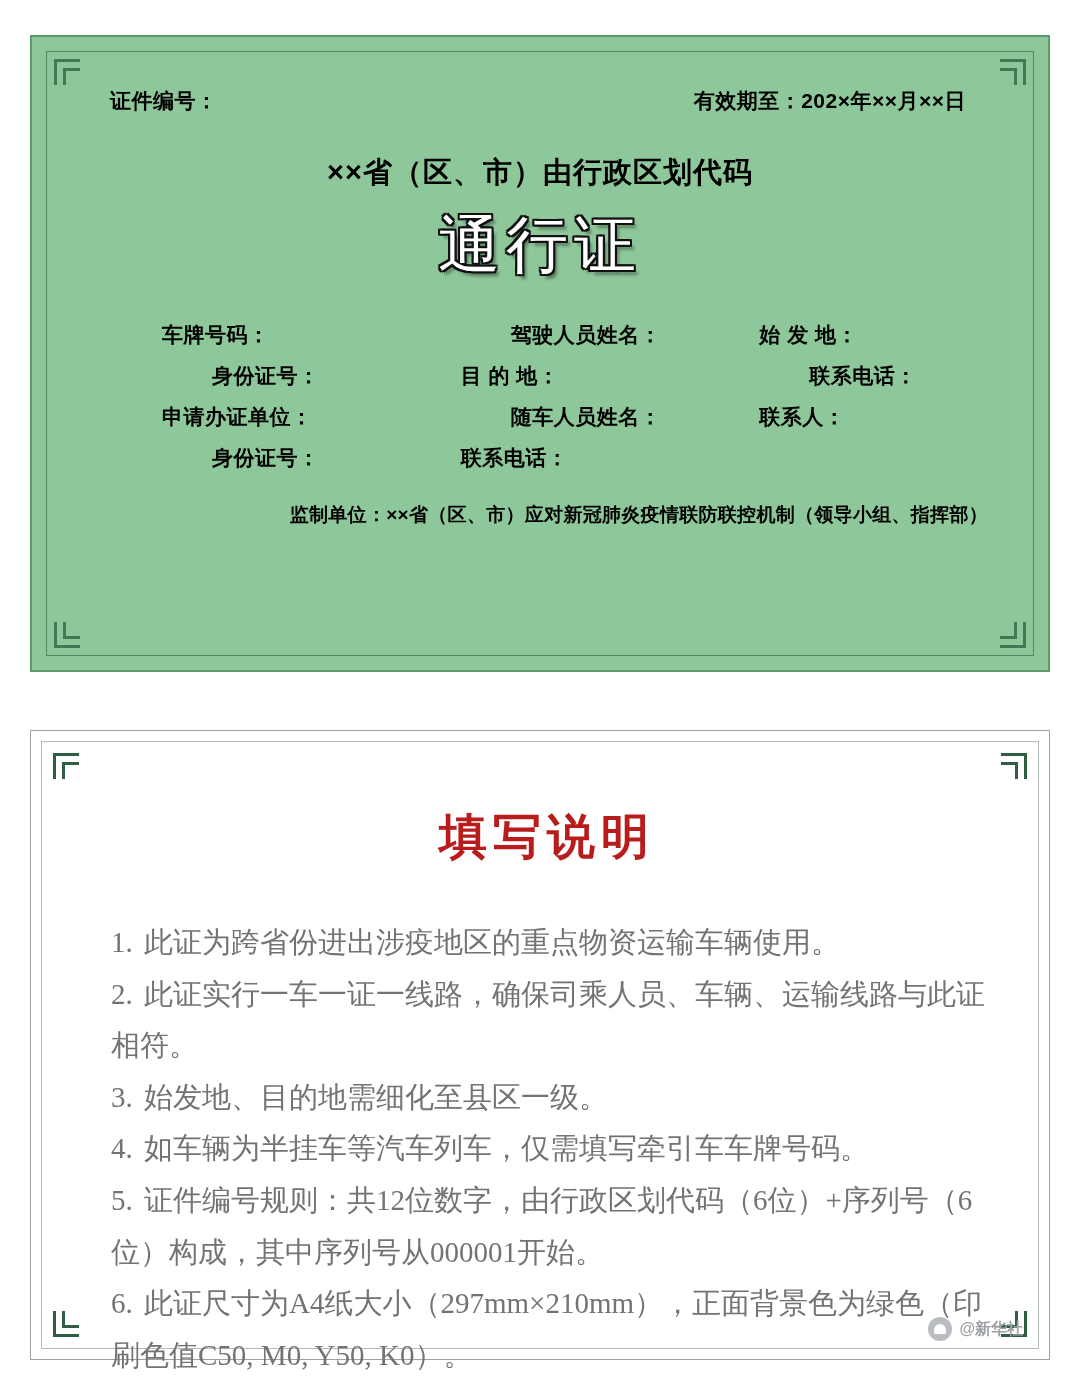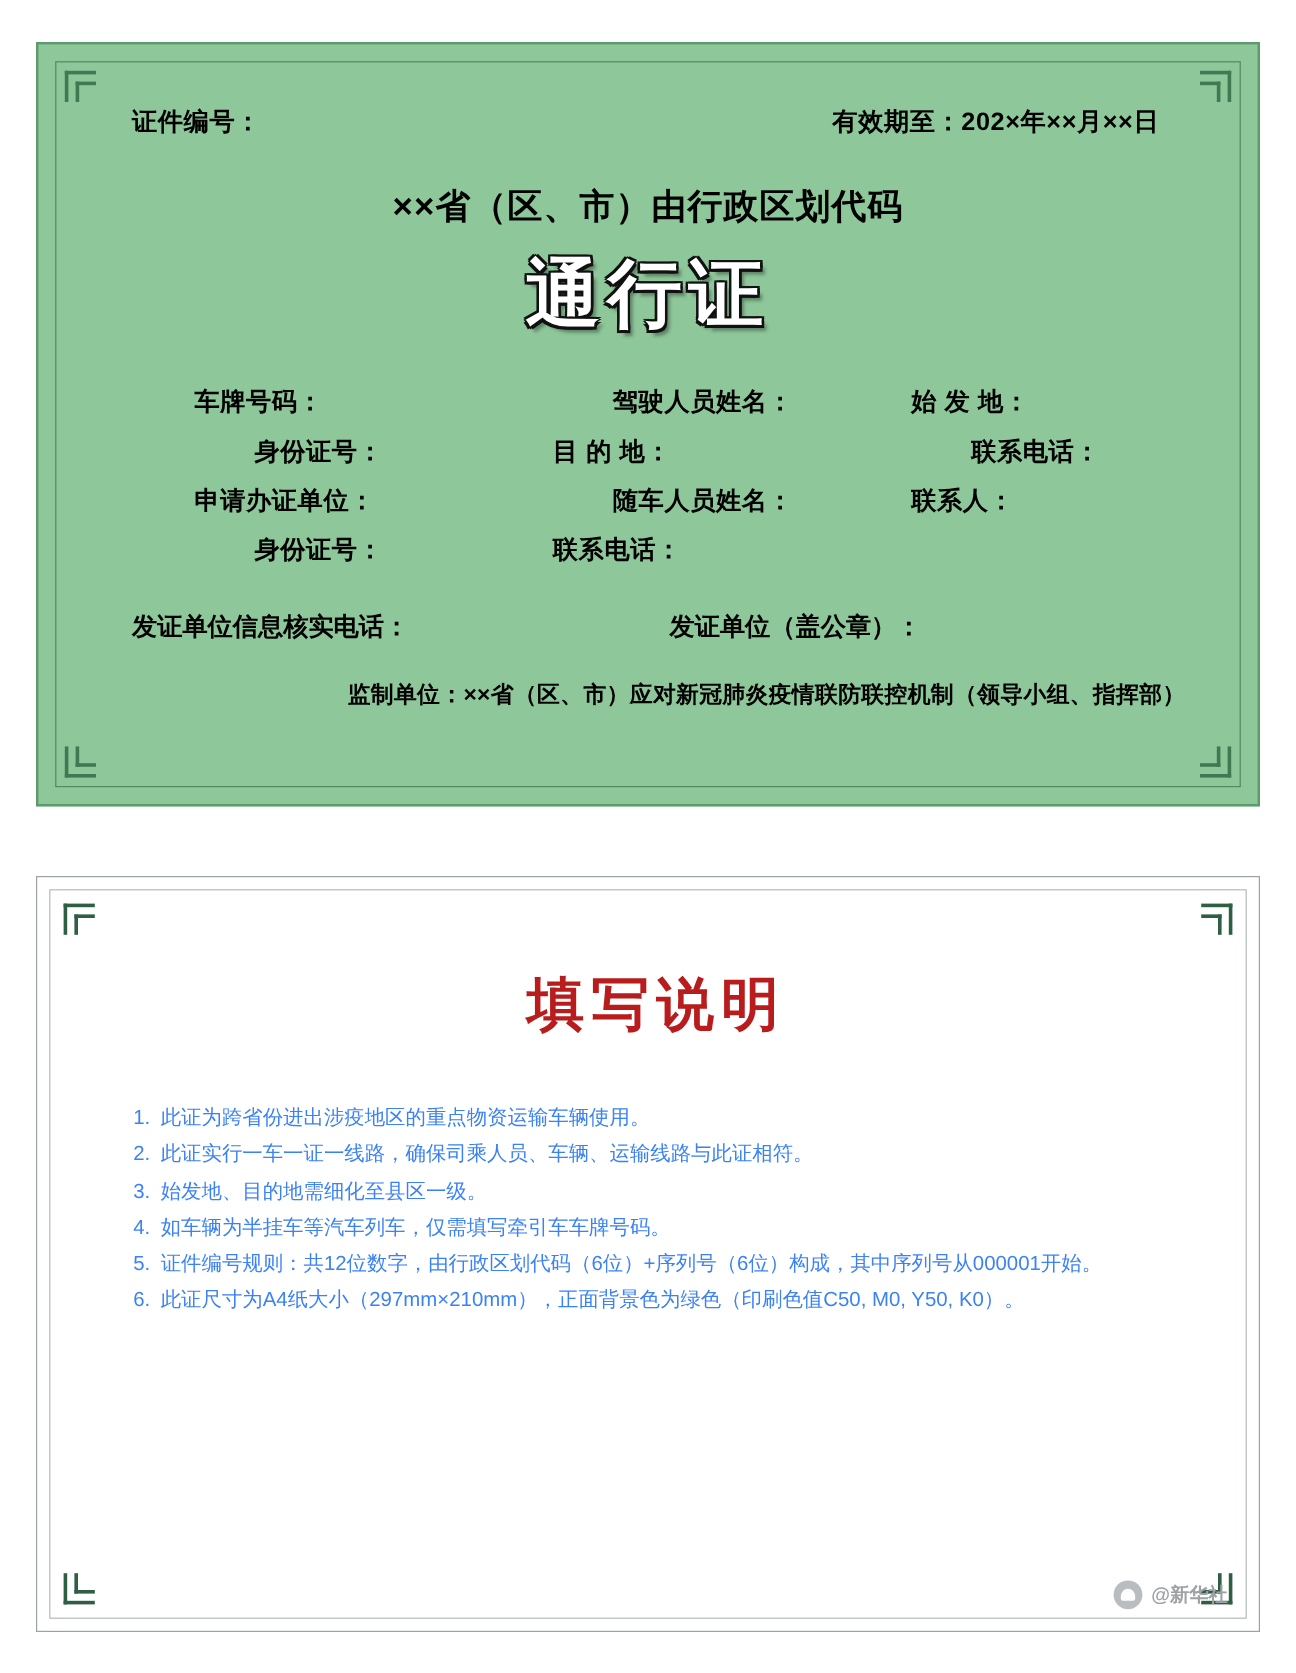--- a/index.html
+++ b/index.html
@@ -88,21 +88,21 @@
   .title-sub {
     text-align: center;
     font-size: 29px;
     font-weight: bold;
     margin-top: 38px;
     letter-spacing: 1px;
   }
   .title-main {
     text-align: center;
     font-size: 62px;
-    font-weight: bold;
+    font-weight: normal;
     margin-top: 10px;
     letter-spacing: 6px;
     color: #ffffff;
     text-shadow:
       2px 0 0 #111, -2px 0 0 #111, 0 2px 0 #111, 0 -2px 0 #111,
       2px 2px 0 #111, -2px 2px 0 #111, 2px -2px 0 #111, -2px -2px 0 #111,
       4px 5px 3px rgba(0,0,0,0.35);
   }
 
   .fields {
@@ -163,24 +163,24 @@
     font-weight: bold;
     letter-spacing: 6px;
     color: #b91c1c;
     margin-top: 28px;
   }
   .note-list {
     margin-top: 48px;
     padding: 0 16px 0 26px;
   }
   .note-item {
-    font-family: Liberation Sans, sans-serif;
-    font-size: 17px;
+    font-family: Liberation Serif, serif;
+    font-size: 29px;
     line-height: 1.78;
-    color: #3b82f6;
+    color: #737373;
     text-align: left;
   }
   .note-item .num { margin-right: 4px; }
 
   .watermark {
     position: absolute;
     right: 26px;
     bottom: 18px;
     display: flex;
     align-items: center;
@@ -258,24 +258,20 @@
       <div class="fld col-left">申请办证单位：</div>
       <div class="fld col-right">随车人员姓名：</div>
 
       <div class="fld col-left">联系人：</div>
       <div class="fld col-right">身份证号：</div>
 
       <div class="fld col-left">联系电话：</div>
       <div class="fld col-right"></div>
     </div>
 
-    <div class="issue-row">
-      <div class="a">发证单位信息核实电话：</div>
-      <div class="b">发证单位（盖公章）：</div>
-    </div>
 
     <div class="supervise">监制单位：××省（区、市）应对新冠肺炎疫情联防联控机制（领导小组、指挥部）</div>
   </div>
 </div>
 
 <div class="note-card">
   <div class="note-frame"></div>
 
   <div class="corner c-tl">
     <span class="h"></span>

